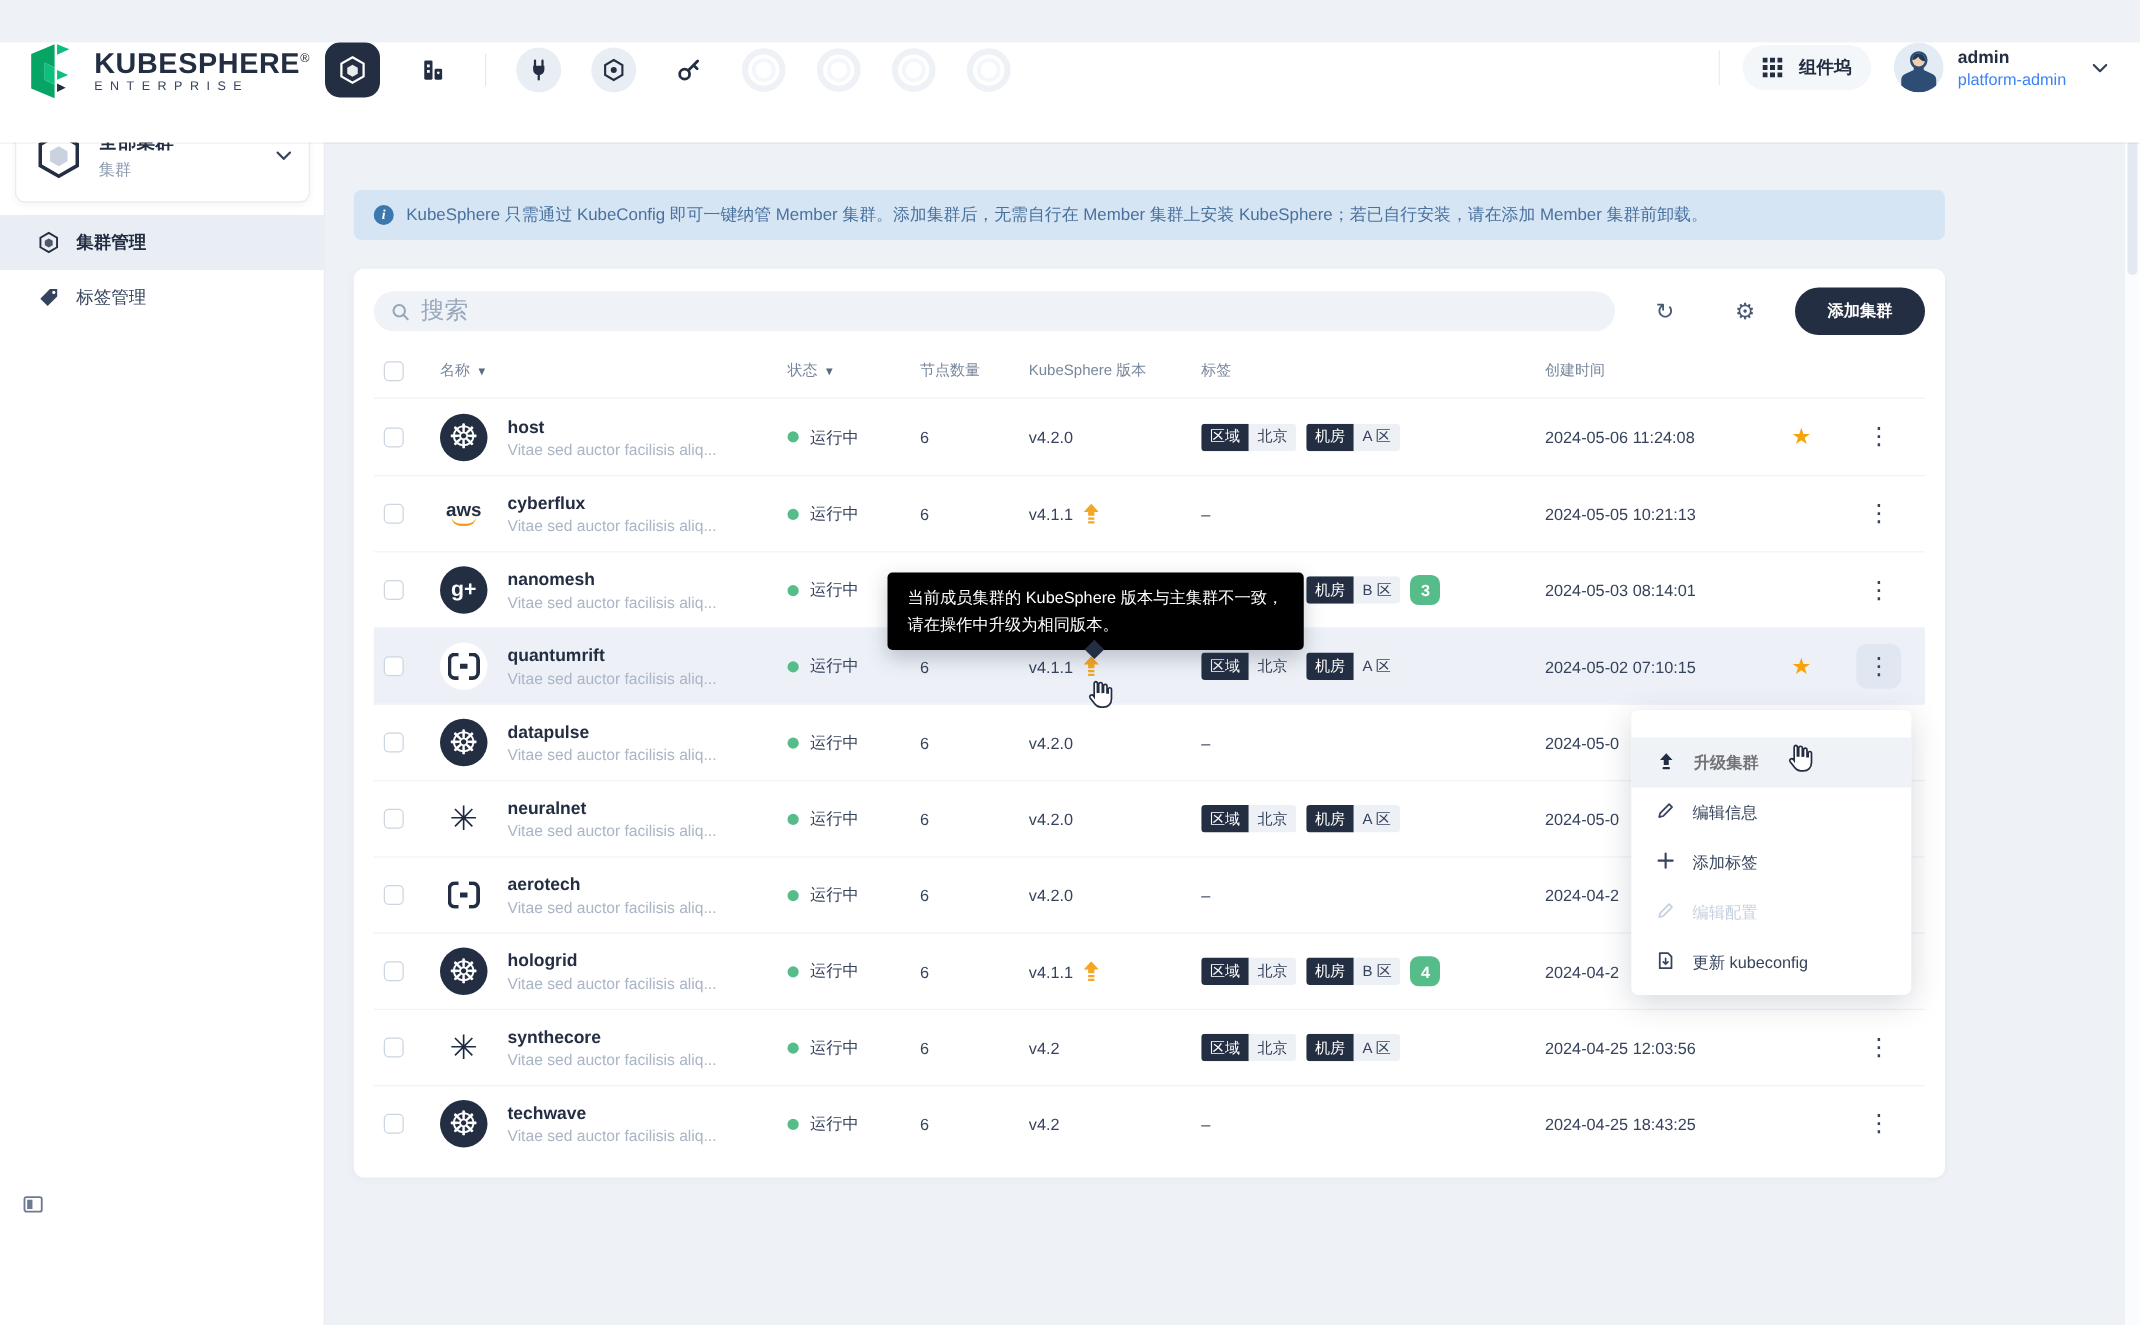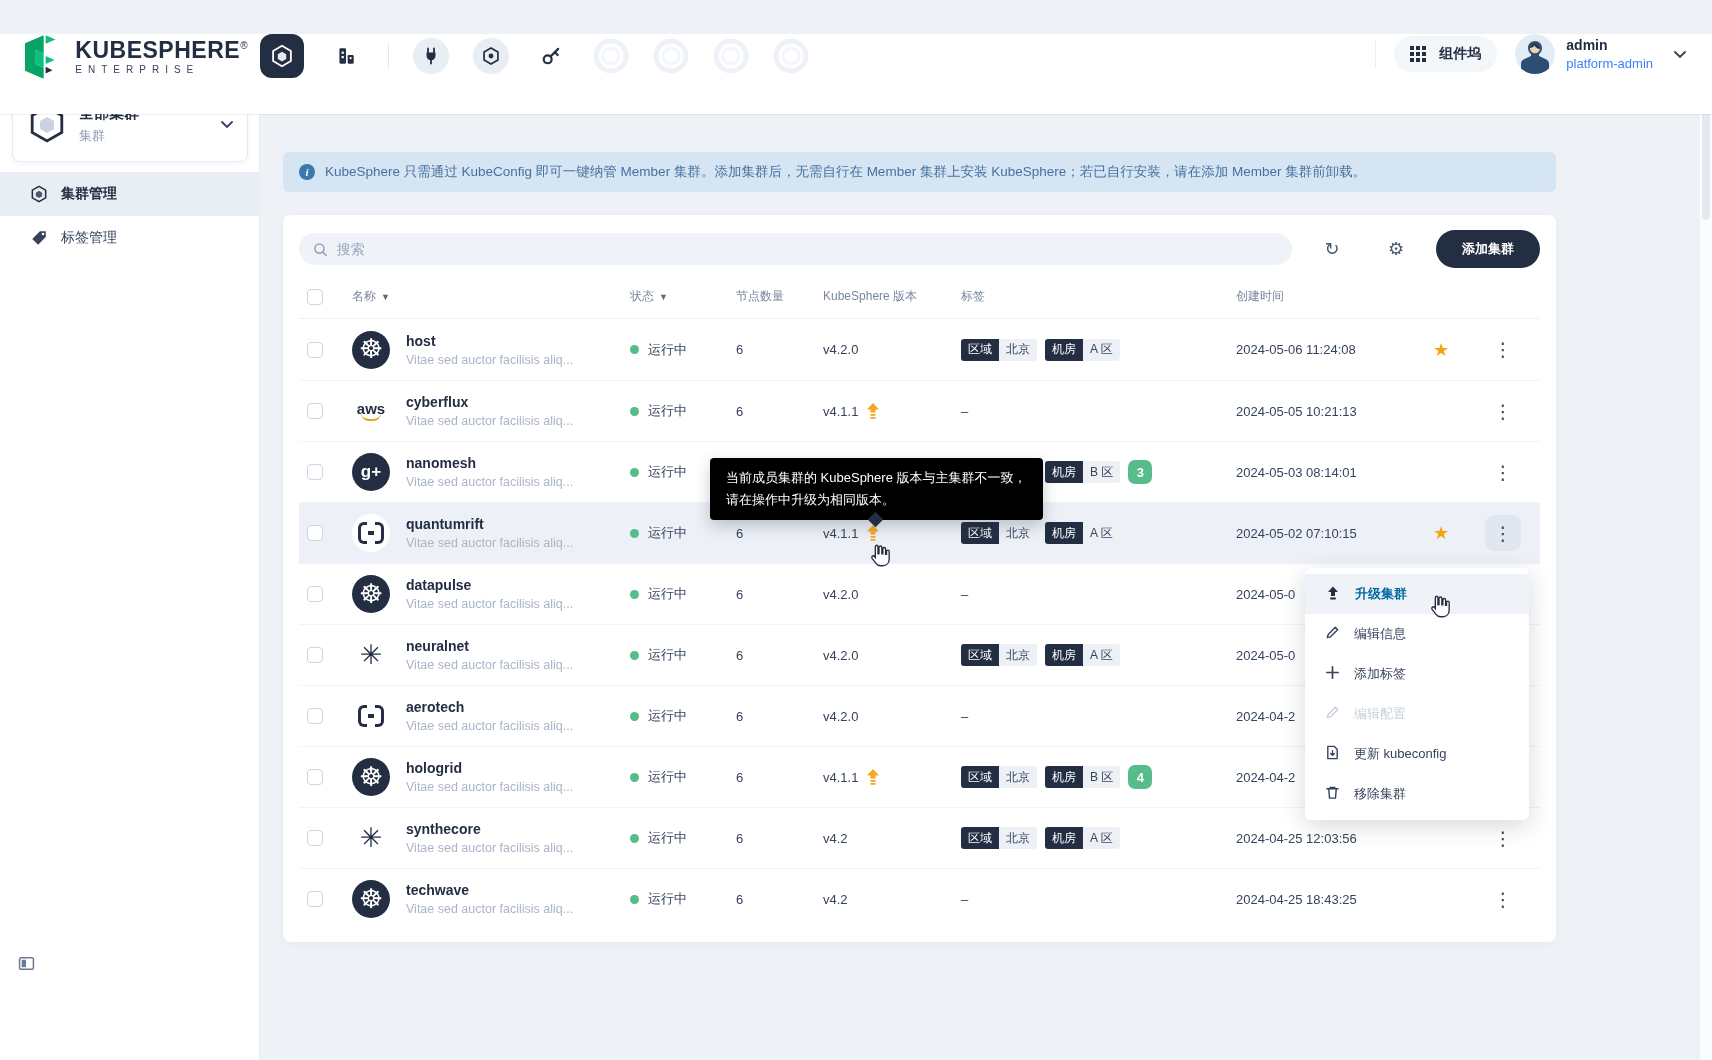--- a/index.html
+++ b/index.html
@@ -41,21 +41,21 @@
   
   .main { position:absolute; left:260px; top:66px; right:0; bottom:0; }
   .panel-collapse { position:absolute; right:154px; top:2px; width:32px; height:21px; background:#fff; border-radius:4px; box-shadow:0 1px 4px rgba(36,46,66,.12); display:flex; align-items:center; justify-content:center; z-index:5; }
   .page-title { position:absolute; left:23px; top:19px; font-size:20px; font-weight:700; }
   .banner { position:absolute; left:23px; top:86px; width:1273px; height:40px; background:#d6e5f4; border-radius:6px; display:flex; align-items:center; gap:10px; padding:0 16px; font-size:13.5px; color:#49719e; }
   .info-ic { width:16px; height:16px; border-radius:50%; background:#3a78ad; color:#fff; font-size:11px; font-weight:700; display:flex; align-items:center; justify-content:center; flex:none; font-family:"Liberation Serif",serif; font-style:italic; }
 
   .card { position:absolute; left:23px; top:149px; width:1273px; height:727px; background:#fff; border-radius:8px; box-shadow:0 2px 8px rgba(36,46,66,.04); padding:12px 16px 0; }
   .toolbar { display:flex; align-items:center; height:44px; gap:16px; }
   .search { flex:1; height:32px; border-radius:16px; background:#eff3f8; display:flex; align-items:center; gap:9px; padding:0 14px; }
-  .search input { border:0; background:transparent; outline:none; font-size:14px; color:#be185d; width:100%; }
+  .search input { border:0; background:transparent; outline:none; font-size:19px; color:#be185d; width:100%; }
   .search input::placeholder { color:#9aa8bd; }
   .icon-btn { width:36px; height:36px; display:flex; align-items:center; justify-content:center; font-size:18px; color:#4a5a75; cursor:pointer; margin:0 6px; }
   .add-btn { height:38px; border-radius:19px; background:#242e42; color:#fff; font-size:13px; font-weight:600; padding:0 26px; border:0; cursor:pointer; flex:none; }
 
   .t-head, .t-row { display:grid; grid-template-columns:48px 283px 106px 87px 138px 275px 180px 50px 1fr; align-items:center; }
   .t-head { height:44px; margin-top:4px; font-size:12px; color:#79879c; border-bottom:1px solid #edf1f6; }
   .th { display:flex; align-items:center; gap:5px; }
   .th.first { margin-left:5px; }
   .sort-caret { font-size:9px; color:#5a6880; }
   .t-row { height:61px; }
@@ -90,21 +90,21 @@
   .cell-star { text-align:center; font-size:18px; color:#f6a40e; }
   .cell-more { display:flex; justify-content:center; }
   .more-btn { width:36px; height:36px; border-radius:9px; display:flex; align-items:center; justify-content:center; font-size:19px; color:#36435c; cursor:pointer; }
   .more-btn.active { background:#e1e7f0; }
 
   
   .tooltip { position:absolute; left:450px; top:392px; background:#000000; border-radius:4px; color:#fff; font-size:13px; line-height:22px; padding:9px 16px; z-index:50; box-shadow:0 6px 16px rgba(36,46,66,.25); white-space:nowrap; }
   .tooltip::after { content:""; position:absolute; left:160px; bottom:-5px; width:11px; height:11px; background:#242e42; transform:rotate(45deg); }
   .menu { position:absolute; left:1045px; top:502px; width:224px; background:#fff; border-radius:6px; box-shadow:0 6px 24px rgba(36,46,66,.18); padding:6px 0; z-index:55; }
   .menu-item { height:40px; display:flex; align-items:center; gap:14px; padding:0 20px; font-size:13px; color:#36435c; cursor:pointer; }
-  .menu-item.active { background:#eff3f8; color:#0369a1; font-weight:600; }
+  .menu-item.active { background:#eff3f8; color:#737373; font-weight:600;margin-top:16px; }
   .menu-item.disabled { color:#c6d1df; cursor:default; }
   .cursor { position:absolute; z-index:60; }
   #cursor-version { left:608px; top:477px; }
   #cursor-menu { left:1168px; top:528px; }
   .watermark { position:absolute; right:172px; top:843px; font-size:28px; font-weight:700; color:#3b424c; opacity:.92; letter-spacing:1px; z-index:45; }
   .vscroll { position:absolute; right:0; top:0; bottom:0; width:12px; background:#fbfcfd; z-index:4; }
   .vscroll .thumb { position:absolute; top:4px; right:2px; width:8px; height:150px; border-radius:4px; background:#e3e9f0; }
   .ghost-ring { display:flex; }
 </style>
 </head>
@@ -669,26 +669,20 @@
           </svg></span>
         <span>编辑配置</span>
       </div>
       <div class="menu-item">
         <span><svg width="15" height="15" viewBox="0 0 16 16">
             <path d="M3 1.5h7l3 3v10H3Z" fill="none" stroke="#36435c" stroke-width="1.5" stroke-linejoin="round"></path>
             <path d="M8 6v5M6 9l2 2 2-2" fill="none" stroke="#36435c" stroke-width="1.4" stroke-linecap="round"></path>
           </svg></span>
         <span>更新 kubeconfig</span>
       </div>
-      <div class="menu-item">
-        <span><svg width="15" height="15" viewBox="0 0 16 16">
-            <path d="M2 4h12M5.5 4V2.5h5V4M4 4l.8 10h6.4L12 4" fill="none" stroke="#36435c" stroke-width="1.5" stroke-linecap="round" stroke-linejoin="round"></path>
-          </svg></span>
-        <span>移除集群</span>
-      </div>
     </div>
 
   <span class="cursor" id="cursor-version">
     <svg width="23" height="25" viewBox="0 0 22 24">
         <path d="M8 2.2c.85 0 1.5.65 1.5 1.5v6.6l1-.05V4.3c0-.8.6-1.4 1.35-1.4.8 0 1.4.6 1.4 1.4v6.1l.95-.05V5.7c0-.78.6-1.38 1.32-1.38.74 0 1.33.6 1.33 1.38v5.2l.9-.03V8.2c0-.72.58-1.3 1.28-1.3s1.27.58 1.27 1.32v7.1c0 3.95-2.55 6.5-6.2 6.5h-2c-2.15 0-3.55-.9-4.7-2.55L3.9 14.7c-.48-.7-.3-1.6.4-2.08.64-.44 1.47-.3 1.97.34l.73 1V3.7c0-.83.67-1.5 1.5-1.5Z" fill="#fff" stroke="#242e42" stroke-width="1.3"></path>
       </svg>
   </span>
   <span class="cursor" id="cursor-menu">
     <svg width="23" height="25" viewBox="0 0 22 24">
         <path d="M8 2.2c.85 0 1.5.65 1.5 1.5v6.6l1-.05V4.3c0-.8.6-1.4 1.35-1.4.8 0 1.4.6 1.4 1.4v6.1l.95-.05V5.7c0-.78.6-1.38 1.32-1.38.74 0 1.33.6 1.33 1.38v5.2l.9-.03V8.2c0-.72.58-1.3 1.28-1.3s1.27.58 1.27 1.32v7.1c0 3.95-2.55 6.5-6.2 6.5h-2c-2.15 0-3.55-.9-4.7-2.55L3.9 14.7c-.48-.7-.3-1.6.4-2.08.64-.44 1.47-.3 1.97.34l.73 1V3.7c0-.83.67-1.5 1.5-1.5Z" fill="#fff" stroke="#242e42" stroke-width="1.3"></path>

